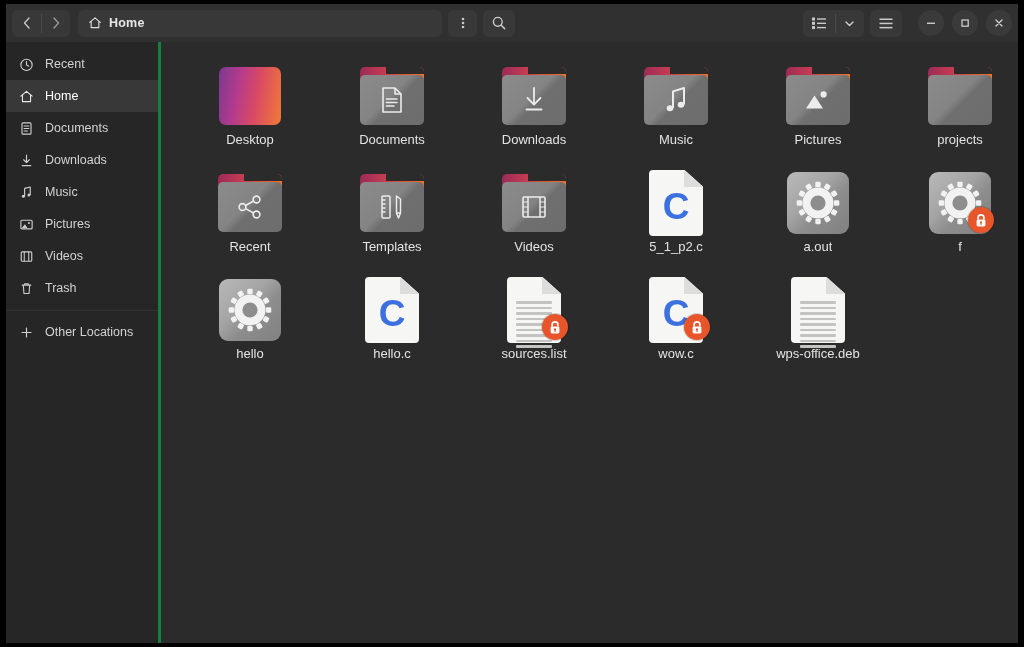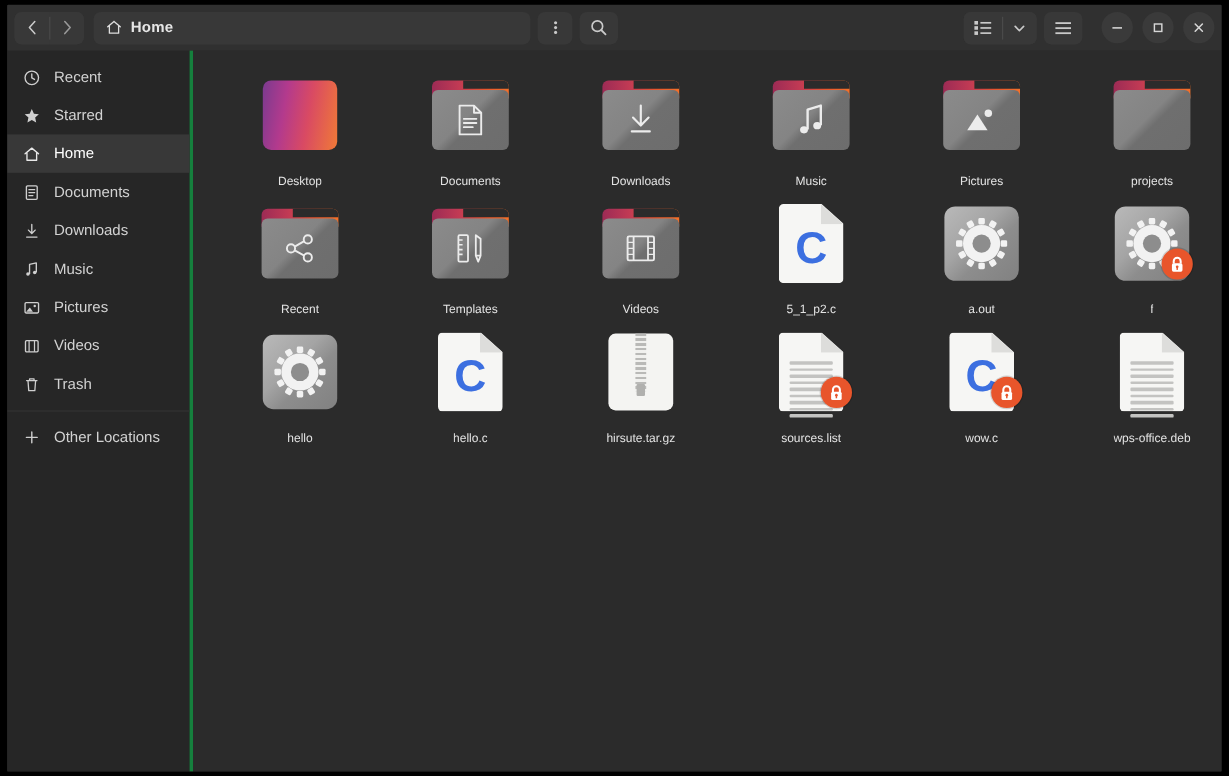--- a/index.html
+++ b/index.html
@@ -135,22 +135,22 @@
     align-items: center;
     justify-content: flex-start;
     padding-top: 4px;
   }
   .tile .iconwrap {
     width: 72px; height: 72px;
     position: relative;
     display: flex; align-items: center; justify-content: center;
   }
   .tile .name {
-    margin-top: 14px;
-    font-size: 10px;
+    margin-top: 0;
+    font-size: 13px;
     color: #e3e3e3;
     text-align: center;
     max-width: 136px;
     white-space: nowrap;
     overflow: hidden;
     text-overflow: ellipsis;
   }
 
   
   .folder { width: 64px; height: 58px; position: relative; }
@@ -356,28 +356,20 @@
       <div class="side-item">
         <span class="ico">
           <svg width="15" height="15" viewBox="0 0 16 16">
               <circle cx="8" cy="8.4" r="6" fill="none" stroke="#cfcfcf" stroke-width="1.2"></circle>
               <path d="M8 4.8 V8.4 L10.4 9.8" fill="none" stroke="#cfcfcf" stroke-width="1.2" stroke-linecap="round"></path>
             </svg>
         </span>
         <span>Recent</span>
       </div>
 
-      <div class="side-item">
-        <span class="ico">
-          <svg width="15" height="15" viewBox="0 0 16 16">
-              <path d="M8 2 L9.9 6.1 L14.3 6.6 L11 9.6 L11.9 14 L8 11.8 L4.1 14 L5 9.6 L1.7 6.6 L6.1 6.1 Z" fill="#cfcfcf"></path>
-            </svg>
-        </span>
-        <span>Starred</span>
-      </div>
 
       <div class="side-item selected">
         <span class="ico">
           <svg width="15" height="15" viewBox="0 0 16 16">
               <path d="M8 2.6 L14 7.6 M8 2.6 L2 7.6 M3.7 6.7 V13.4 H12.3 V6.7" fill="none" stroke="#e8e8e8" stroke-width="1.2" stroke-linecap="round" stroke-linejoin="round"></path>
             </svg>
         </span>
         <span>Home</span>
       </div>
 
@@ -695,29 +687,20 @@
               <div class="page">
                 <div class="sheet"></div>
                 <div class="fold"></div>
                 <div class="letter">C</div>
               </div>
             </div>
             <div class="name">hello.c</div>
           </div>
           <div class="tile">
             <div class="iconwrap">
-              <div class="archive">
-                <div class="zip"></div>
-                <div class="pull"></div>
-              </div>
-            </div>
-            <div class="name">hirsute.tar.gz</div>
-          </div>
-          <div class="tile">
-            <div class="iconwrap">
               <div class="page">
                 <div class="sheet"></div>
                 <div class="fold"></div>
                 <div class="lines">
                   <i></i>
                   <i></i>
                   <i></i>
                   <i></i>
                   <i></i>
                   <i></i>

